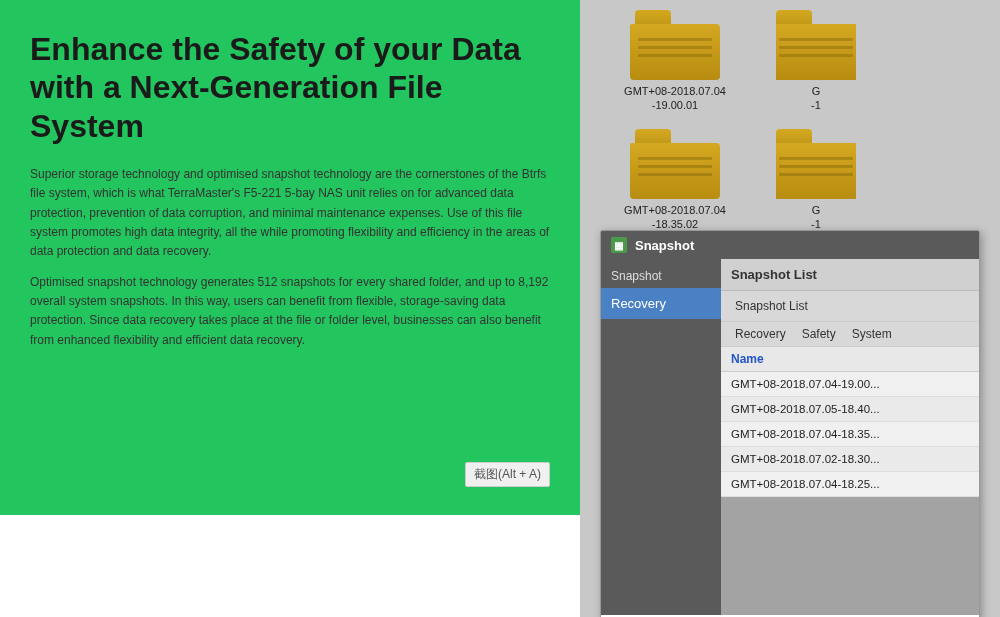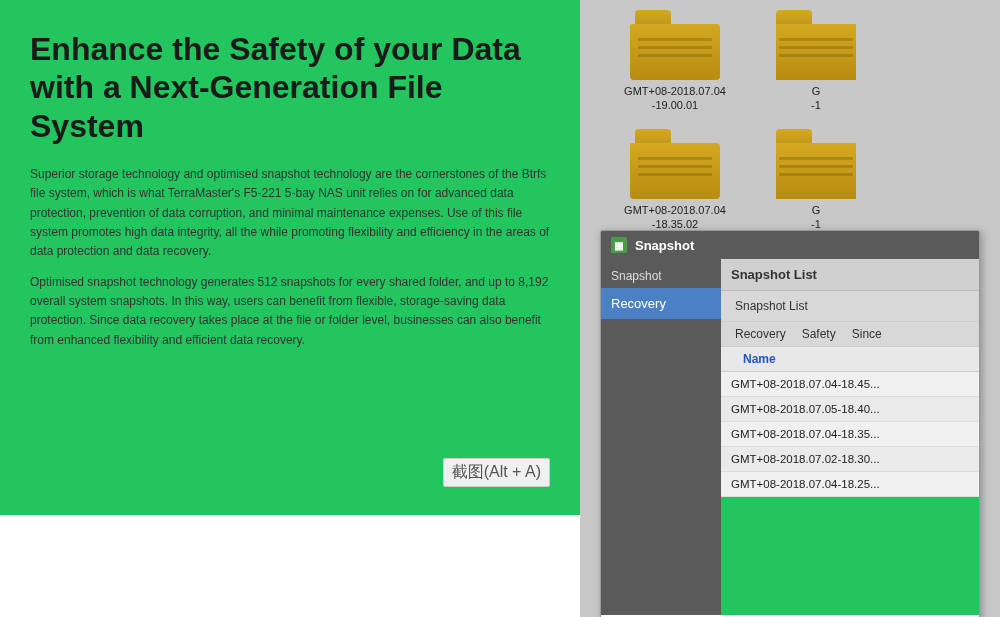--- a/index.html
+++ b/index.html
@@ -38,21 +38,21 @@
       margin-bottom: 12px;
     }
 
     .screenshot-hint {
       position: absolute;
       bottom: 28px;
       right: 30px;
       background: #f0f0f0;
       border: 1px solid #ccc;
       padding: 3px 8px;
-      font-size: 16px;
+      font-size: 12px;
       color: #555;
       border-radius: 2px;
     }
 
     
     .right-panel {
       position: absolute;
       right: 0;
       top: 0;
       width: 420px;
@@ -161,21 +161,21 @@
       color: #fff;
     }
 
     .snapshot-sidebar-item:not(.active) {
       color: #ccc;
     }
 
     
     .snapshot-content {
       flex: 1;
-      background: #22c55e;
+      background: #a3a3a3;
       overflow: hidden;
     }
 
     .snapshot-content-header {
       background: #d0d0d0;
       padding: 8px 10px;
       font-size: 13px;
       font-weight: bold;
       color: #333;
       border-bottom: 1px solid #bbb;
@@ -194,21 +194,21 @@
       color: #333;
       padding: 2px 6px;
       cursor: pointer;
     }
 
     .snapshot-submenu-item:not(:last-child)::after {
       content: '';
     }
 
     .snapshot-table-header {
-      padding: 5px 22px;
+      padding: 5px 10px;
       font-size: 12px;
       font-weight: bold;
       color: #2255cc;
       background: #e8e8e8;
       border-bottom: 1px solid #ccc;
     }
 
     .snapshot-table-row {
       padding: 6px 10px;
       font-size: 11.5px;
@@ -331,25 +331,25 @@
       </div>
 
       <div class="snapshot-content">
         <div class="snapshot-content-header">Snapshot List</div>
         <div class="snapshot-submenu">
           <span class="snapshot-submenu-item">Snapshot List</span>
         </div>
         <div class="snapshot-submenu" style="padding-top:3px; padding-bottom:3px; gap:4px;">
           <span class="snapshot-submenu-item">Recovery</span>
           <span class="snapshot-submenu-item">Safety</span>
-          <span class="snapshot-submenu-item">Since</span>
+          <span class="snapshot-submenu-item">System</span>
         </div>
         <div class="snapshot-table-header">Name</div>
         <div>
-          <div class="snapshot-table-row">GMT+08-2018.07.04-18.45...</div>
+          <div class="snapshot-table-row">GMT+08-2018.07.04-19.00...</div>
           <div class="snapshot-table-row">GMT+08-2018.07.05-18.40...</div>
           <div class="snapshot-table-row">GMT+08-2018.07.04-18.35...</div>
           <div class="snapshot-table-row">GMT+08-2018.07.02-18.30...</div>
           <div class="snapshot-table-row">GMT+08-2018.07.04-18.25...</div>
         </div>
       </div>
 
     </div>
   </div>
 

